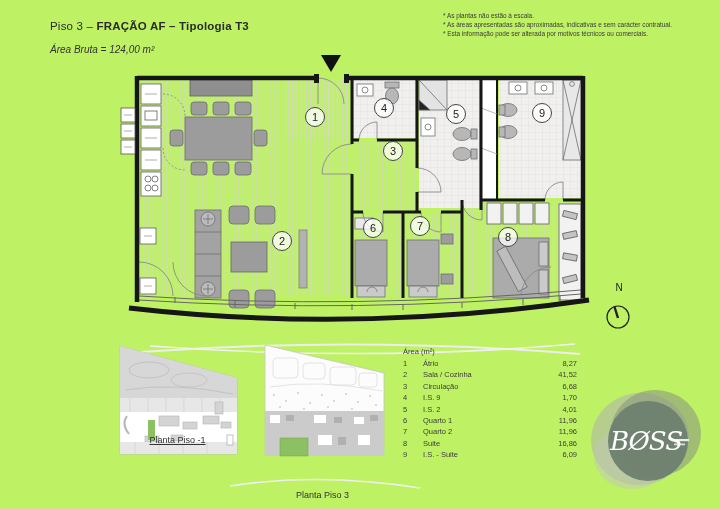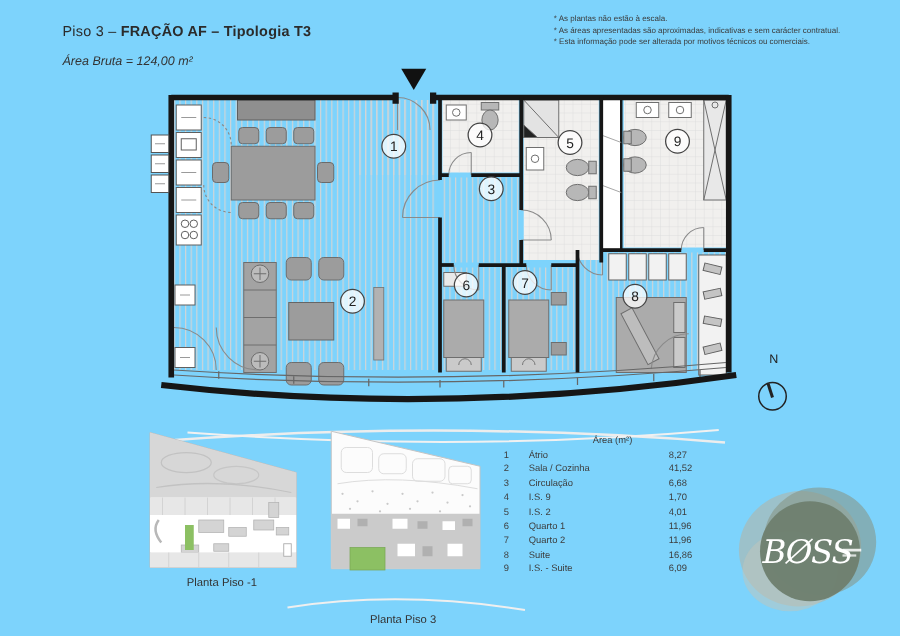--- a/index.html
+++ b/index.html
@@ -1,41 +1,41 @@
 <!DOCTYPE html>
 <html><head>
 <meta charset="utf-8">
 <style>
   * { margin:0; padding:0; box-sizing:border-box; }
   body { background:#fff; font-family:"Liberation Sans", sans-serif; }
-  .page { position:relative; width:720px; height:509px; background:#7dd3fc; overflow:hidden; }
+  .page { position:relative; width:720px; height:509px; background:#bef264; overflow:hidden; }
 
   .title-block { position:absolute; left:50px; top:20px; color:#2b2b2b; }
   .title-line { font-size:11.5px; letter-spacing:.2px; }
   .title-line b { font-weight:bold; }
   .subtitle-line { margin-top:12px; font-size:10px; color:#333;font-style:italic; }
 
   .disclaimers { position:absolute; left:443px; top:11px; width:272px; font-size:6.4px; line-height:9px; color:#3a3a3a; }
 
   .plan-wrap { position:absolute; left:115px; top:48px; width:475px; height:300px; }
 
   .compass { position:absolute; left:598px; top:282px; width:44px; height:58px; }
   .compass .n { display:block; text-align:center; font-size:10px; color:#222; width:40px; margin-left:1px; }
 
   .legend { position:absolute; left:403px; top:346px; width:176px; font-size:7.5px; color:#3c3c3c; }
-  .legend-header { text-align:center; padding-right:2px; height:12px; line-height:12px; }
+  .legend-header { text-align:left; padding-right:2px; height:12px; line-height:12px; }
   .legend-row { display:flex; height:11.4px; line-height:11.4px; }
   .legend-row .num { width:20px; }
   .legend-row .nm { flex:1; }
-  .legend-row .ar { width:44px; text-align:left; padding-right:2px; }
+  .legend-row .ar { width:44px; text-align:right; padding-right:2px; }
 
   .thumb-left { position:absolute; left:115px; top:342px; }
   .thumb-right { position:absolute; left:258px; top:343px; }
   .thumb-label { position:absolute; font-size:9px; color:#333; text-align:center; }
-  .tl-left { left:115px; top:461px; width:125px; }
+  .tl-left { left:115px; top:435px; width:125px;text-decoration:underline; }
   .tl-right { left:258px; top:462px; width:129px;margin-top:28px; }
 
   .logo { position:absolute; left:582px; top:383px; width:135px; height:120px; }
 
   .bg-swoosh { position:absolute; left:0; top:0; width:720px; height:509px; pointer-events:none; }
 </style>
 </head>
 <body>
 
 <div class="page">

